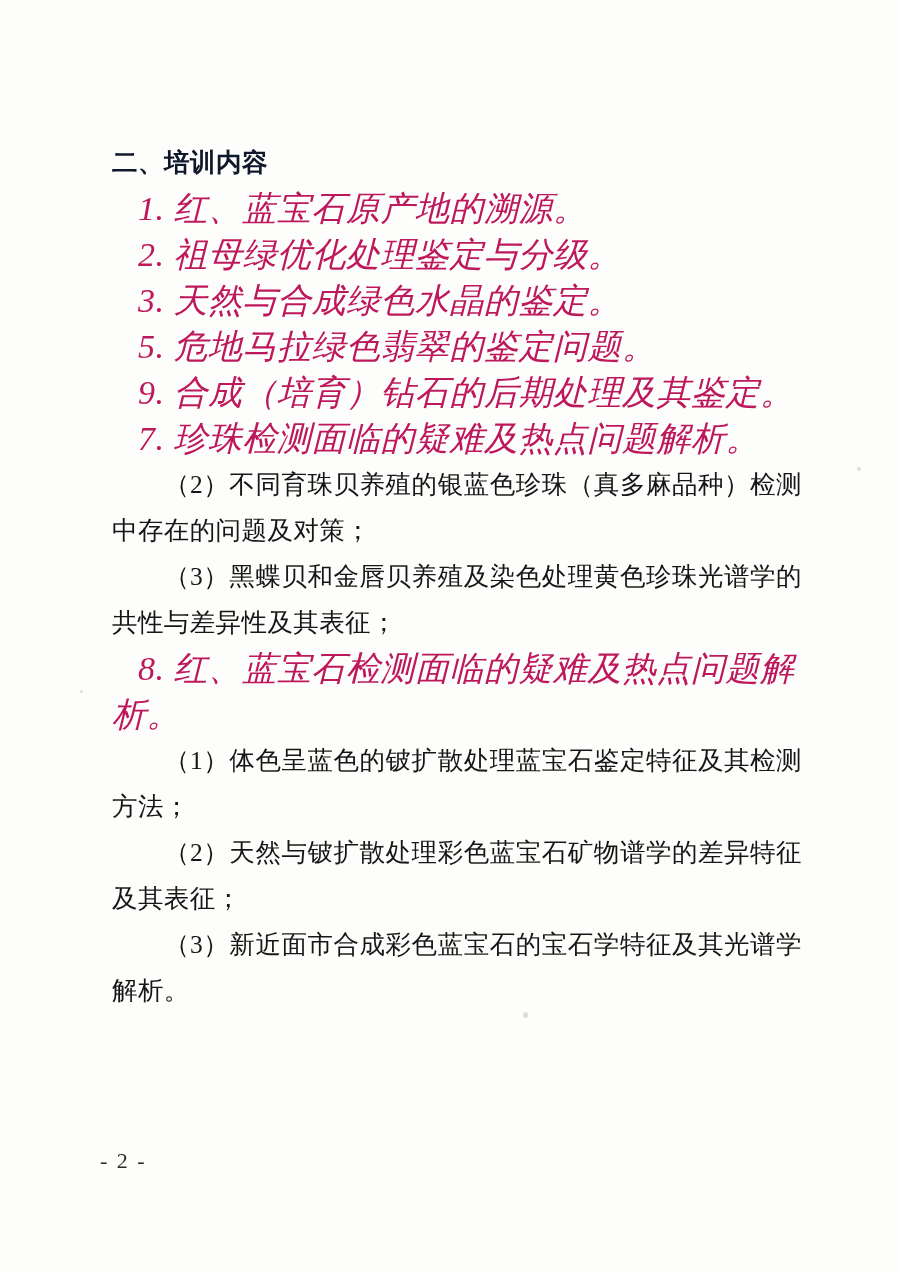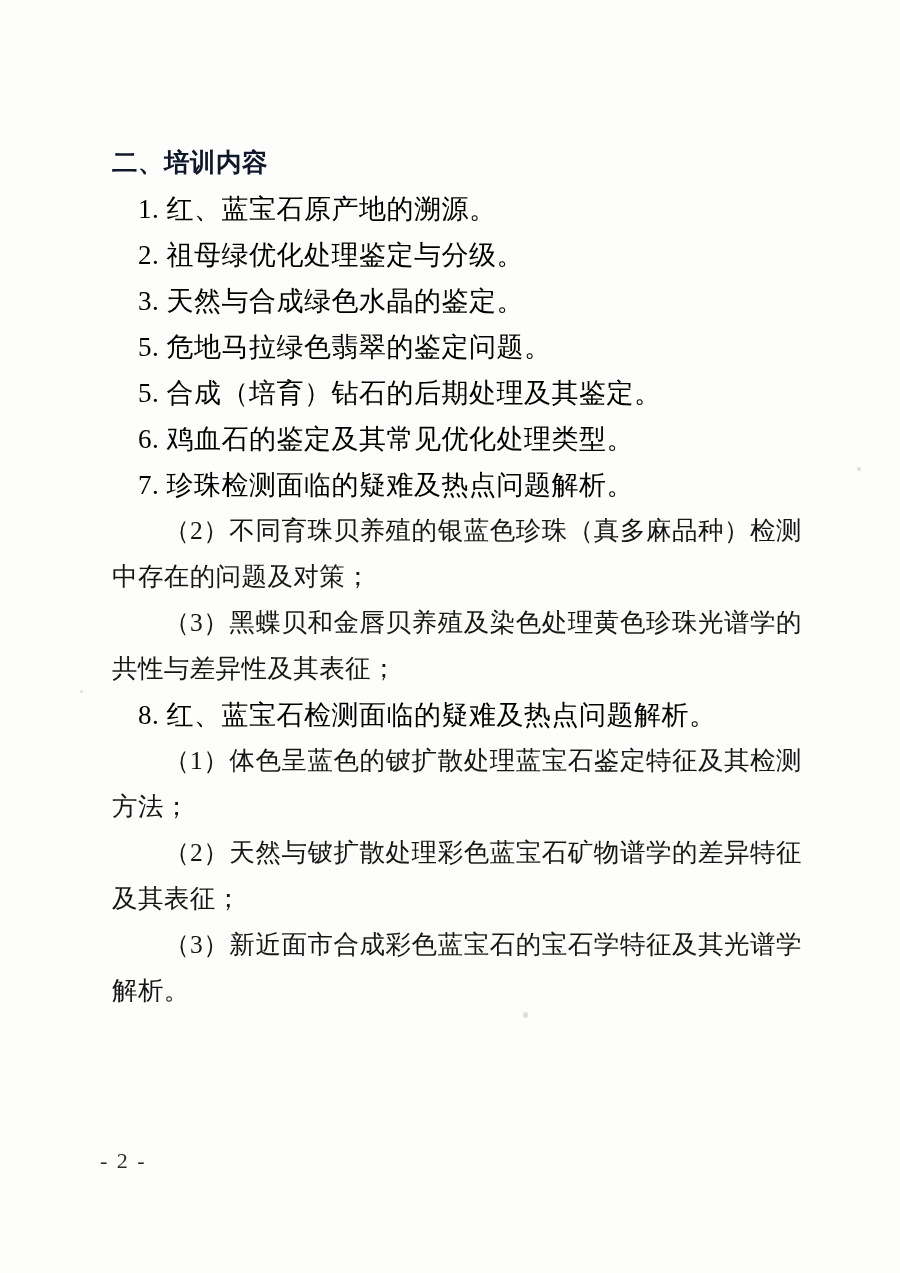--- a/index.html
+++ b/index.html
@@ -21,25 +21,26 @@
     inset: 0;
     background: #fdfdfb;
   }
   .content {
     position: absolute;
     left: 112px;
     top: 140px;
     width: 690px;
   }
   .line {
-    font-size: 27px;
+    font-size: 34px;
     line-height: 46px;
     letter-spacing: 0.5px;
-    color: #000000;
+    color: #be185d;
     white-space: pre-wrap;
+    font-style: italic;
   }
   .heading {
     font-weight: bold;
     font-size: 25.5px;
     line-height: 46px;
     letter-spacing: 0.5px;
     color: #0f172a;
   }
   .subheading {
     font-weight: bold;
@@ -88,22 +89,21 @@
 
   <div class="content">
 
     <div class="heading">二、培训内容</div>
 
 
     <div class="line indent-1">1. 红、蓝宝石原产地的溯源。</div>
     <div class="line indent-1">2. 祖母绿优化处理鉴定与分级。</div>
     <div class="line indent-1">3. 天然与合成绿色水晶的鉴定。</div>
     <div class="line indent-1">5. 危地马拉绿色翡翠的鉴定问题。</div>
-    <div class="line indent-1">5. 合成（培育）钻石的后期处理及其鉴定。</div>
-    <div class="line indent-1">6. 鸡血石的鉴定及其常见优化处理类型。</div>
+    <div class="line indent-1">9. 合成（培育）钻石的后期处理及其鉴定。</div>
     <div class="line indent-1">7. 珍珠检测面临的疑难及热点问题解析。</div>
 
     <div class="para">（2）不同育珠贝养殖的银蓝色珍珠（真多麻品种）检测中存在的问题及对策；</div>
     <div class="para">（3）黑蝶贝和金唇贝养殖及染色处理黄色珍珠光谱学的共性与差异性及其表征；</div>
 
     <div class="line indent-1">8. 红、蓝宝石检测面临的疑难及热点问题解析。</div>
 
     <div class="para">（1）体色呈蓝色的铍扩散处理蓝宝石鉴定特征及其检测方法；</div>
     <div class="para">（2）天然与铍扩散处理彩色蓝宝石矿物谱学的差异特征及其表征；</div>
     <div class="para">（3）新近面市合成彩色蓝宝石的宝石学特征及其光谱学解析。</div>

